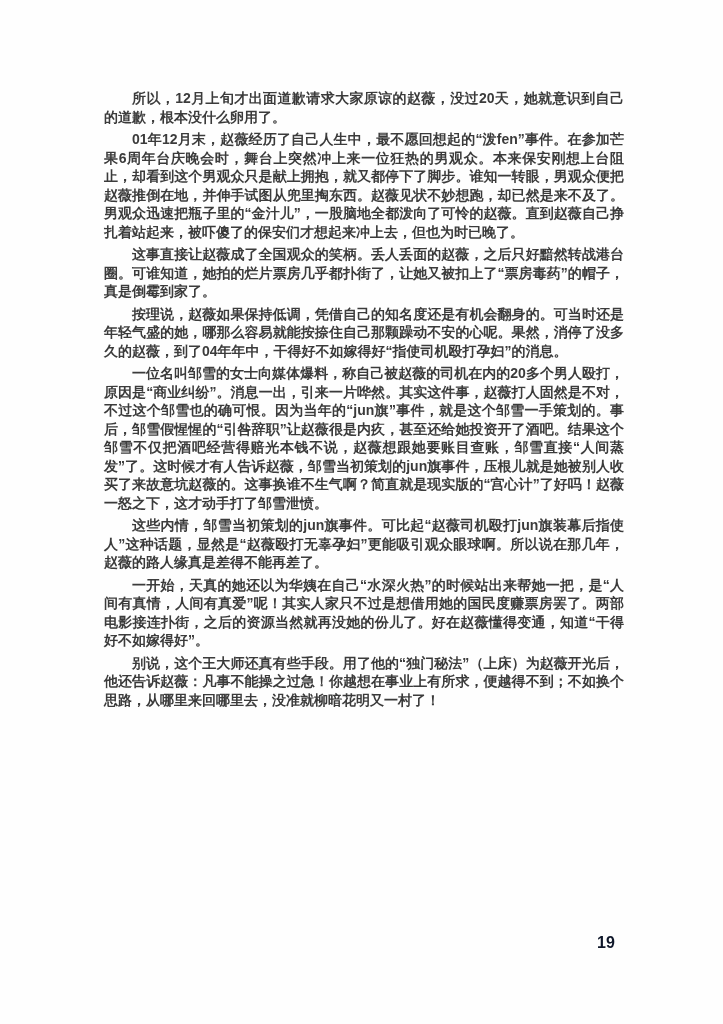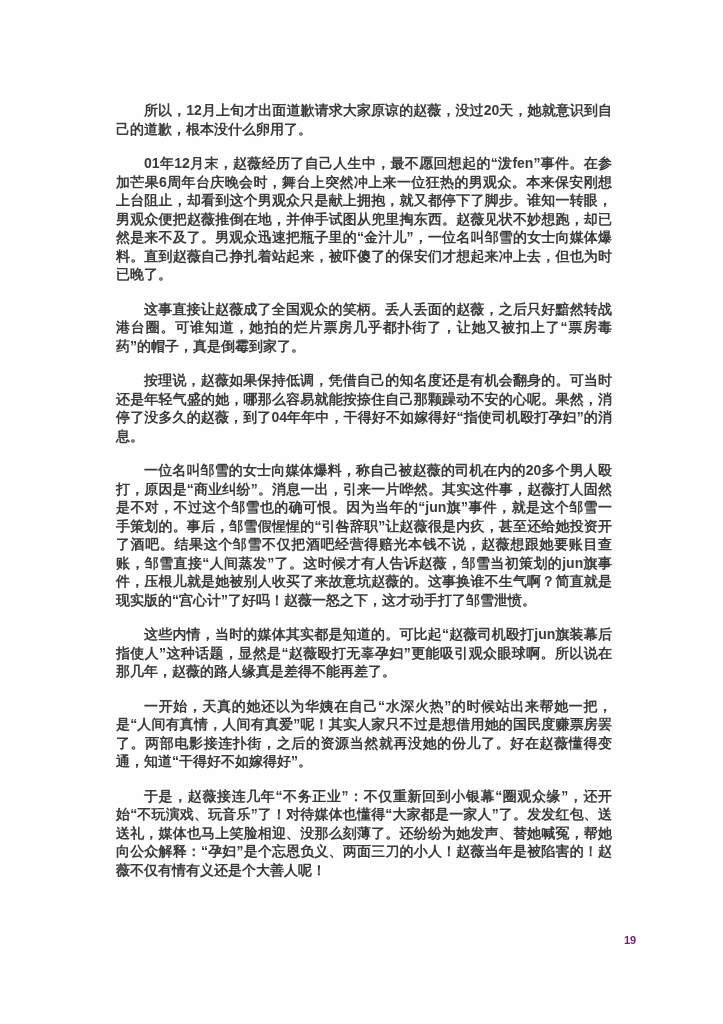--- a/index.html
+++ b/index.html
@@ -20,42 +20,41 @@
     left: 100px;
     top: 85px;
     width: 528px;
     color: #3b3b3b;
     font-size: 14px;
     line-height: 18.5px;
     font-weight: 600;
     text-align: justify;
   }
   .content p {
-    margin: 16px;
+    margin: 4px;
     padding: 0;
     text-indent: 2em;
   }
   .page-number {
     position: absolute;
     left: 597px;
     top: 934px;
-    font-size: 11px;
-    color: #701a75;
+    font-size: 16px;
+    color: #0f172a;
     font-weight: 600;
-    margin-left: 27px;
   }
 </style>
 </head>
 <body>
 
 <div class="page">
   <div class="content">
     <p>所以，12月上旬才出面道歉请求大家原谅的赵薇，没过20天，她就意识到自己的道歉，根本没什么卵用了。</p>
-    <p>01年12月末，赵薇经历了自己人生中，最不愿回想起的“泼fen”事件。在参加芒果6周年台庆晚会时，舞台上突然冲上来一位狂热的男观众。本来保安刚想上台阻止，却看到这个男观众只是献上拥抱，就又都停下了脚步。谁知一转眼，男观众便把赵薇推倒在地，并伸手试图从兜里掏东西。赵薇见状不妙想跑，却已然是来不及了。男观众迅速把瓶子里的“金汁儿”，一位名叫邹雪的女士向媒体爆料。直到赵薇自己挣扎着站起来，被吓傻了的保安们才想起来冲上去，但也为时已晚了。</p>
+    <p>01年12月末，赵薇经历了自己人生中，最不愿回想起的“泼fen”事件。在参加芒果6周年台庆晚会时，舞台上突然冲上来一位狂热的男观众。本来保安刚想上台阻止，却看到这个男观众只是献上拥抱，就又都停下了脚步。谁知一转眼，男观众便把赵薇推倒在地，并伸手试图从兜里掏东西。赵薇见状不妙想跑，却已然是来不及了。男观众迅速把瓶子里的“金汁儿”，一股脑地全都泼向了可怜的赵薇。直到赵薇自己挣扎着站起来，被吓傻了的保安们才想起来冲上去，但也为时已晚了。</p>
     <p>这事直接让赵薇成了全国观众的笑柄。丢人丢面的赵薇，之后只好黯然转战港台圈。可谁知道，她拍的烂片票房几乎都扑街了，让她又被扣上了“票房毒药”的帽子，真是倒霉到家了。</p>
     <p>按理说，赵薇如果保持低调，凭借自己的知名度还是有机会翻身的。可当时还是年轻气盛的她，哪那么容易就能按捺住自己那颗躁动不安的心呢。果然，消停了没多久的赵薇，到了04年年中，干得好不如嫁得好“指使司机殴打孕妇”的消息。</p>
     <p>一位名叫邹雪的女士向媒体爆料，称自己被赵薇的司机在内的20多个男人殴打，原因是“商业纠纷”。消息一出，引来一片哗然。其实这件事，赵薇打人固然是不对，不过这个邹雪也的确可恨。因为当年的“jun旗”事件，就是这个邹雪一手策划的。事后，邹雪假惺惺的“引咎辞职”让赵薇很是内疚，甚至还给她投资开了酒吧。结果这个邹雪不仅把酒吧经营得赔光本钱不说，赵薇想跟她要账目查账，邹雪直接“人间蒸发”了。这时候才有人告诉赵薇，邹雪当初策划的jun旗事件，压根儿就是她被别人收买了来故意坑赵薇的。这事换谁不生气啊？简直就是现实版的“宫心计”了好吗！赵薇一怒之下，这才动手打了邹雪泄愤。</p>
-    <p>这些内情，当时的媒体其实都是知道的。可比起“赵薇司机殴打jun旗装幕后指使人”这种话题，显然是“赵薇殴打无辜孕妇”更能吸引观众眼球啊。所以说在那几年，赵薇的路人缘真是差得不能再差了。</p>
+    <p>这些内情，邹雪当初策划的jun旗事件。可比起“赵薇司机殴打jun旗装幕后指使人”这种话题，显然是“赵薇殴打无辜孕妇”更能吸引观众眼球啊。所以说在那几年，赵薇的路人缘真是差得不能再差了。</p>
     <p>一开始，天真的她还以为华姨在自己“水深火热”的时候站出来帮她一把，是“人间有真情，人间有真爱”呢！其实人家只不过是想借用她的国民度赚票房罢了。两部电影接连扑街，之后的资源当然就再没她的份儿了。好在赵薇懂得变通，知道“干得好不如嫁得好”。</p>
-    <p>于是，赵薇接连几年“不务正业”：不仅重新回到小银幕“圈观众缘”，还开始“不玩演戏、玩音乐”了！对待媒体也懂得“大家都是一家人”了。发发红包、送送礼，媒体也马上笑脸相迎、没那么刻薄了。还纷纷为她发声、替她喊冤，帮她向公众解释：“孕妇”是个忘恩负义、两面三刀的小人！赵薇当年是被陷害的！赵薇不仅有情有义还是个大善人呢！</p>
+    <p>别说，这个王大师还真有些手段。用了他的“独门秘法”（上床）为赵薇开光后，他还告诉赵薇：凡事不能操之过急！你越想在事业上有所求，便越得不到；不如换个思路，从哪里来回哪里去，没准就柳暗花明又一村了！</p>
   </div>
   <div class="page-number">19</div>
 </div>
 
 </body></html>

